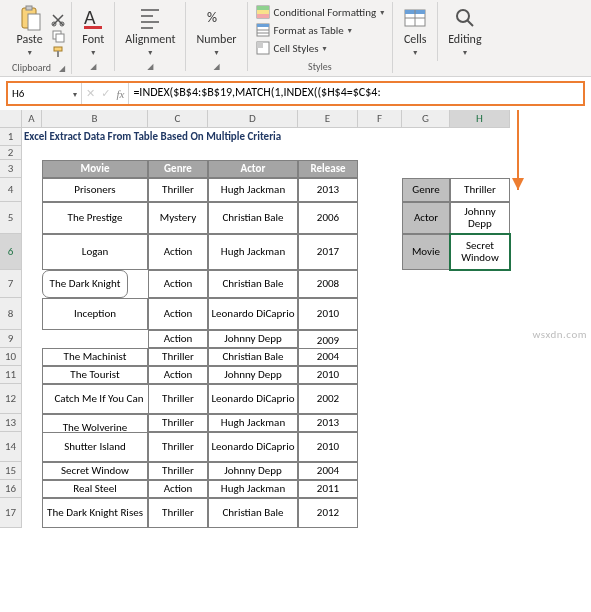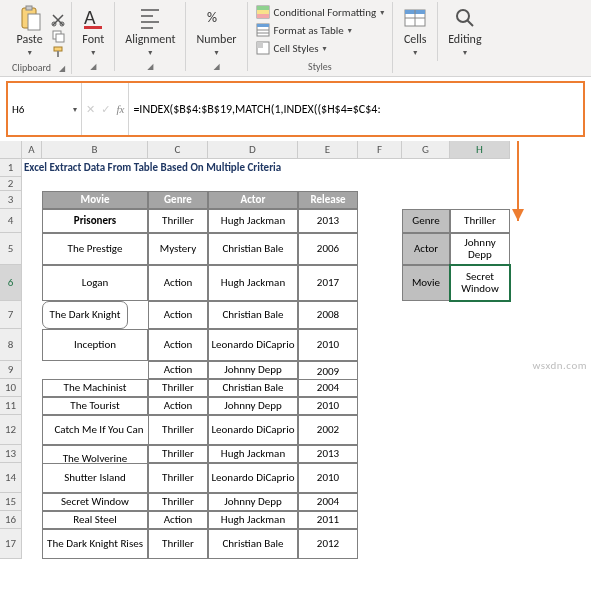--- a/index.html
+++ b/index.html
@@ -19,21 +19,21 @@
 .stack { display: flex; flex-direction: column; gap: 2px; }
 .mini { display: flex; align-items: center; gap: 4px; font-size: 11px; color: #333; white-space: nowrap; padding: 1px 2px; }
 svg { display: block; }
 
 
 .fbar-frame { padding: 4px 6px; }
 .fbar { display: flex; align-items: stretch; border: 2px solid #ed7d31; background: #fff; }
 .name-box { width: 74px; border-right: 1px solid #d4d4d4; display: flex; align-items: center; justify-content: space-between; font-size: 11px; padding: 4px 4px; }
 .fbtns { display: flex; align-items: center; border-right: 1px solid #d4d4d4; padding: 0 4px; gap: 6px; color: #888; font-size: 11px;}
 .fbtns .fx { font-style: italic; font-family: Georgia, serif; font-size: 11px; }
-.ftxt { flex: 1; font-size: 12px; font-family: Calibri, Arial, sans-serif; padding: 19px 4px; line-height: 14px; word-break: break-all; }
+.ftxt { flex: 1; font-size: 12px; font-family: Calibri, Arial, sans-serif; padding: 2px 4px; line-height: 14px; word-break: break-all; }
 
 
 .grid-wrap { position: relative; }
 .corner { position: absolute; left: 0; top: 0; width: 22px; height: 18px; background: #eee; border-right: 1px solid #ccc; border-bottom: 1px solid #ccc; }
 .colheads { position: absolute; left: 22px; top: 0; height: 18px; display: flex; }
 .colheads div { border-right: 1px solid #ccc; border-bottom: 1px solid #ccc; background: #eee; text-align: center; font-size: 11px; color: #555; line-height: 18px; }
 .rowheads { position: absolute; left: 0; top: 18px; width: 22px; display: flex; flex-direction: column; }
 .rowheads div { border-right: 1px solid #ccc; border-bottom: 1px solid #ccc; background: #eee; text-align: center; font-size: 11px; color: #555; }
 .rowheads div.sel, .colheads div.sel { background: #d6d6d6; color: #217346; }
 .cells { position: absolute; left: 22px; top: 18px; }
@@ -261,21 +261,21 @@
       <div style="height: 18px; line-height: 18px;">15</div>
       <div style="height: 18px; line-height: 18px;">16</div>
       <div style="height: 30px; line-height: 30px;">17</div>
     </div>
   <div class="cells" id="cells">
       <div class="cell title-cell" style="left: 0px; top: 0px; width: 336px; height: 18px;">Excel Extract Data From Table Based On Multiple Criteria</div>
       <div class="cell hdr-cell" style="left: 20px; top: 32px; width: 106px; height: 18px;">Movie</div>
       <div class="cell hdr-cell" style="left: 126px; top: 32px; width: 60px; height: 18px;">Genre</div>
       <div class="cell hdr-cell" style="left: 186px; top: 32px; width: 90px; height: 18px;">Actor</div>
       <div class="cell hdr-cell" style="left: 276px; top: 32px; width: 60px; height: 18px;">Release</div>
-      <div class="cell body-cell" style="left: 20px; top: 50px; width: 106px; height: 24px; font-weight: bold;">Prisoners</div>
+      <div class="cell body-cell" style="left: 20px; top: 50px; width: 106px; height: 24px;">Prisoners</div>
       <div class="cell body-cell" style="left: 126px; top: 50px; width: 60px; height: 24px;">Thriller</div>
       <div class="cell body-cell" style="left: 186px; top: 50px; width: 90px; height: 24px;">Hugh Jackman</div>
       <div class="cell body-cell" style="left: 276px; top: 50px; width: 60px; height: 24px;">2013</div>
       <div class="cell body-cell" style="left: 20px; top: 74px; width: 106px; height: 32px;">The Prestige</div>
       <div class="cell body-cell" style="left: 126px; top: 74px; width: 60px; height: 32px;">Mystery</div>
       <div class="cell body-cell" style="left: 186px; top: 74px; width: 90px; height: 32px;">Christian Bale</div>
       <div class="cell body-cell" style="left: 276px; top: 74px; width: 60px; height: 32px;">2006</div>
       <div class="cell body-cell" style="left: 20px; top: 106px; width: 106px; height: 36px;">Logan</div>
       <div class="cell body-cell" style="left: 126px; top: 106px; width: 60px; height: 36px;">Action</div>
       <div class="cell body-cell" style="left: 186px; top: 106px; width: 90px; height: 36px;">Hugh Jackman</div>

